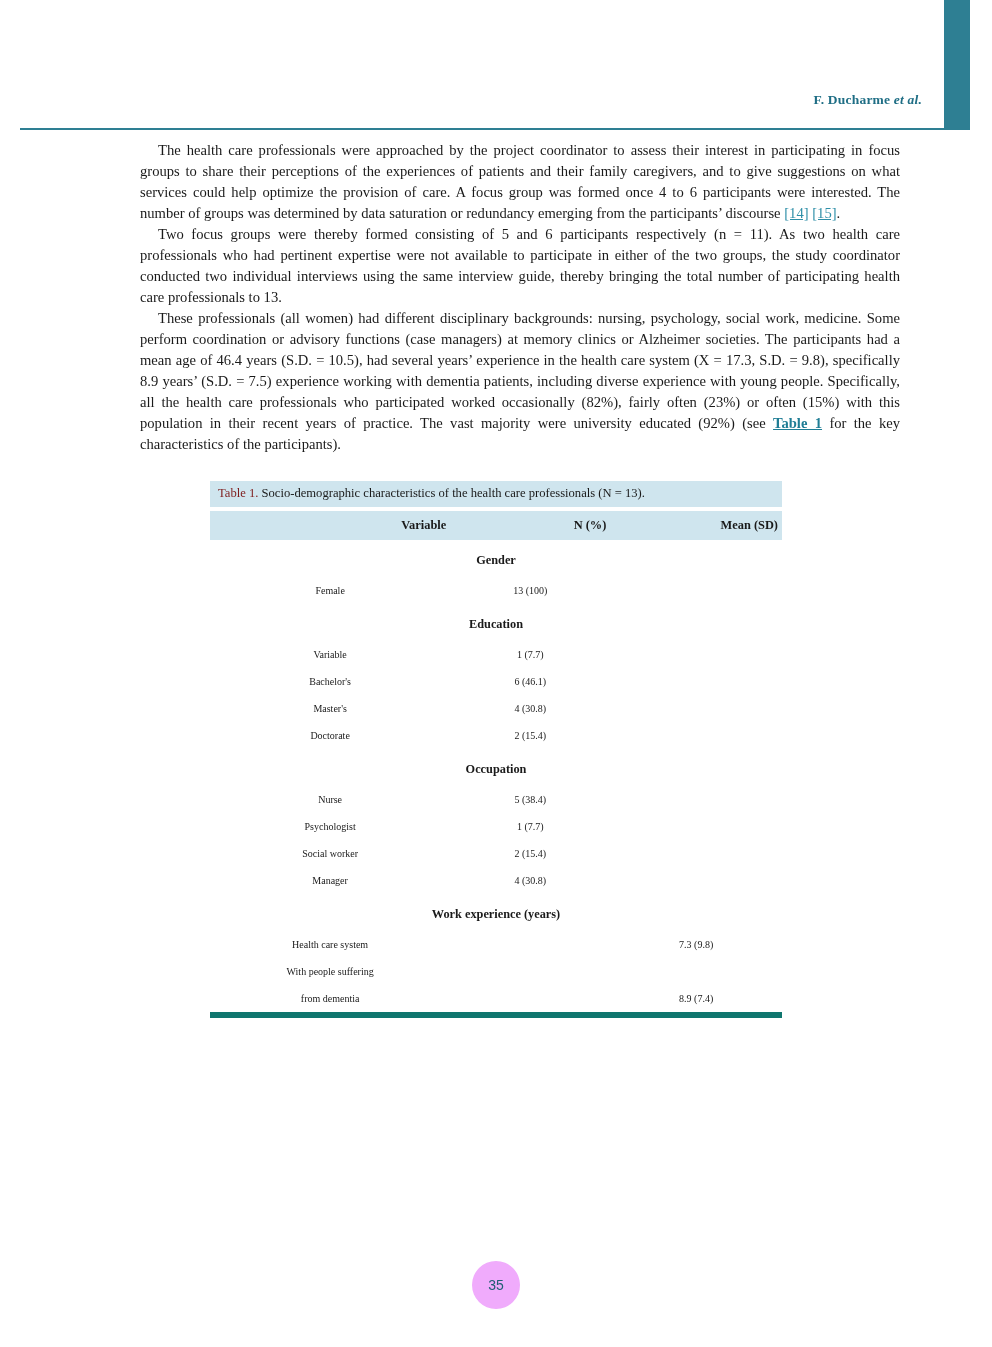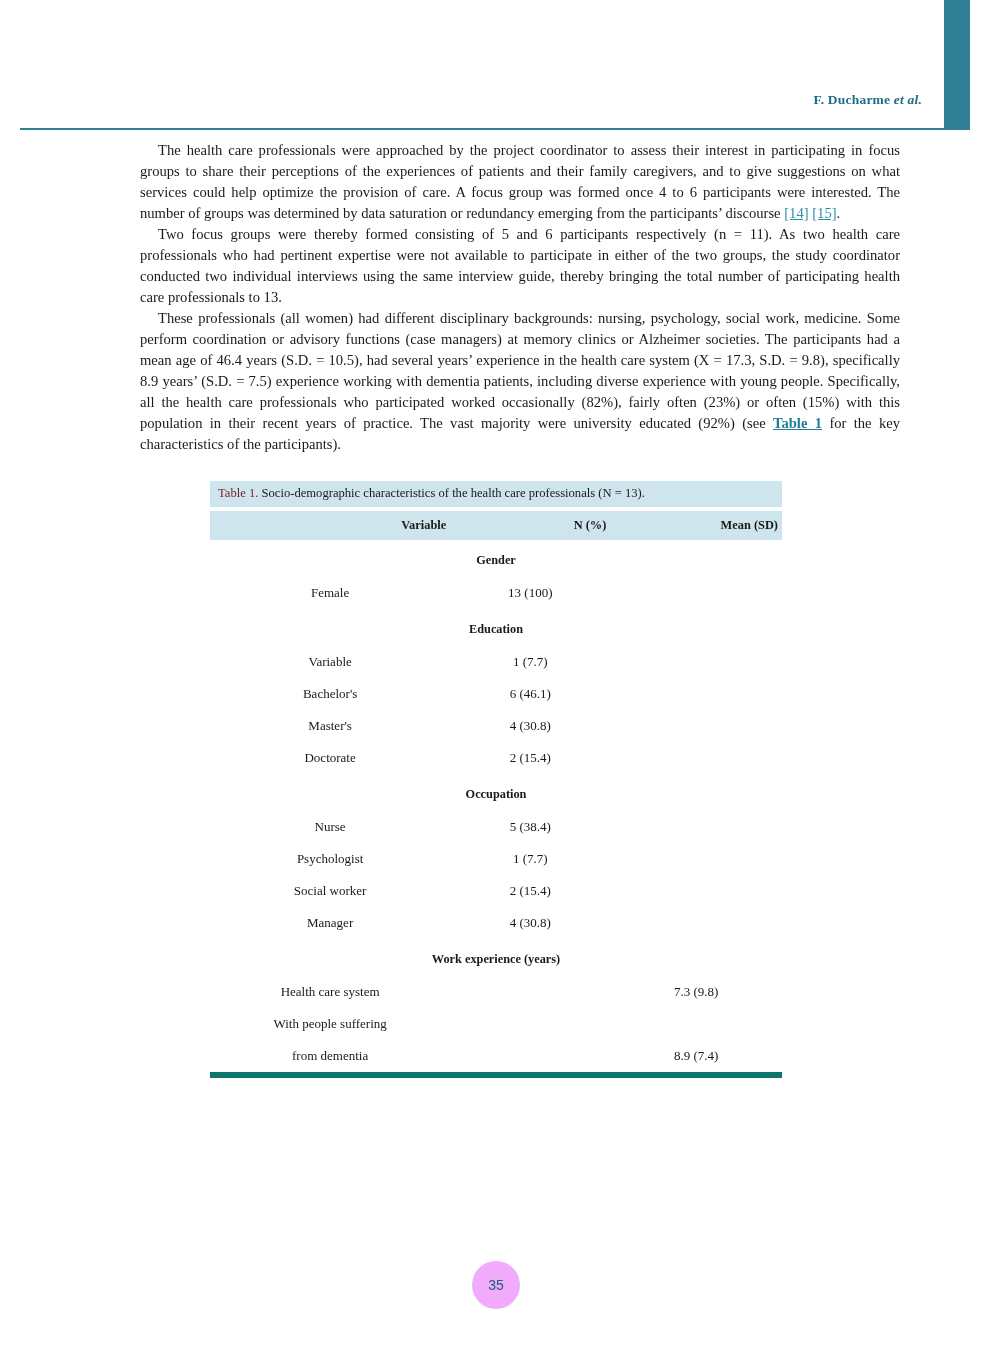--- a/index.html
+++ b/index.html
@@ -106,21 +106,21 @@
     margin-top: 4px;
   }
   table.socio thead th {
     background: #cfe5ee;
     font-size: 12.4px;
     font-weight: bold;
     padding: 7px 4px;
     text-align: right;
   }
   table.socio td {
-    font-size: 13px;
+    font-size: 10px;
     padding: 8px 4px;
     text-align: center;
     vertical-align: middle;
   }
   table.socio td.col-var {
     width: 42%;
   }
   table.socio td.col-n {
     width: 28%;
   }

